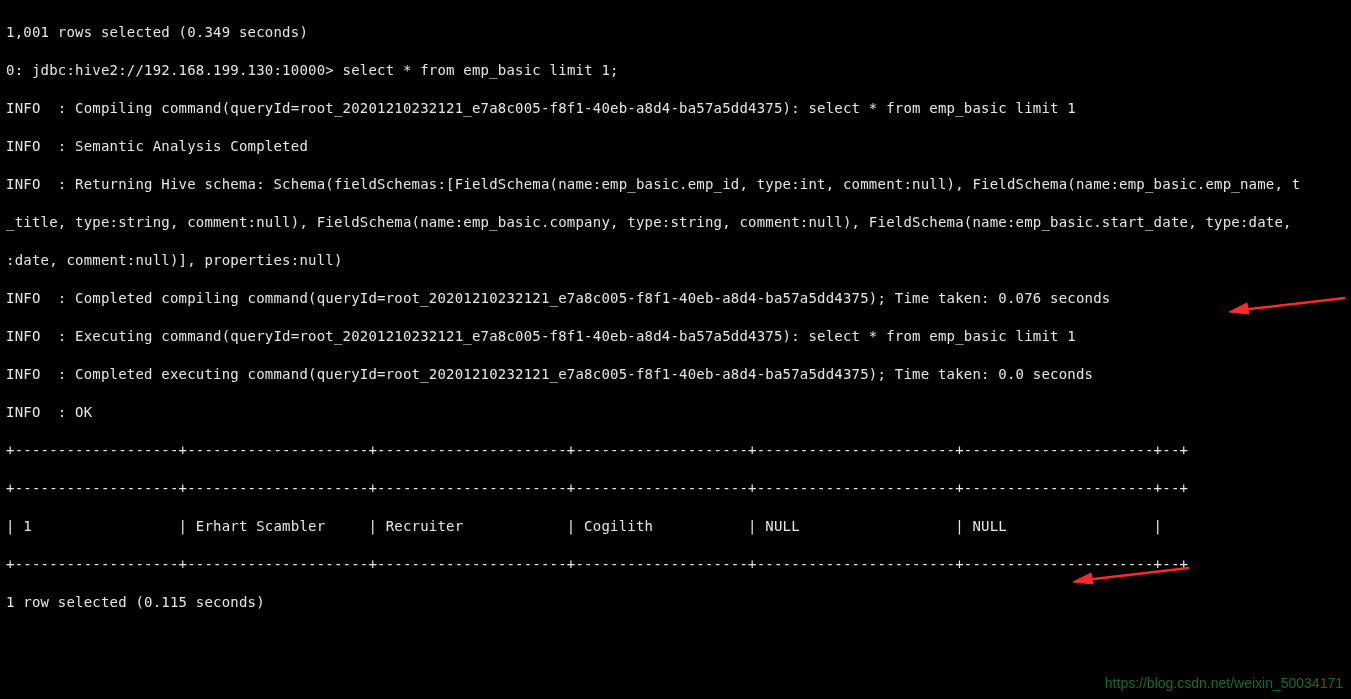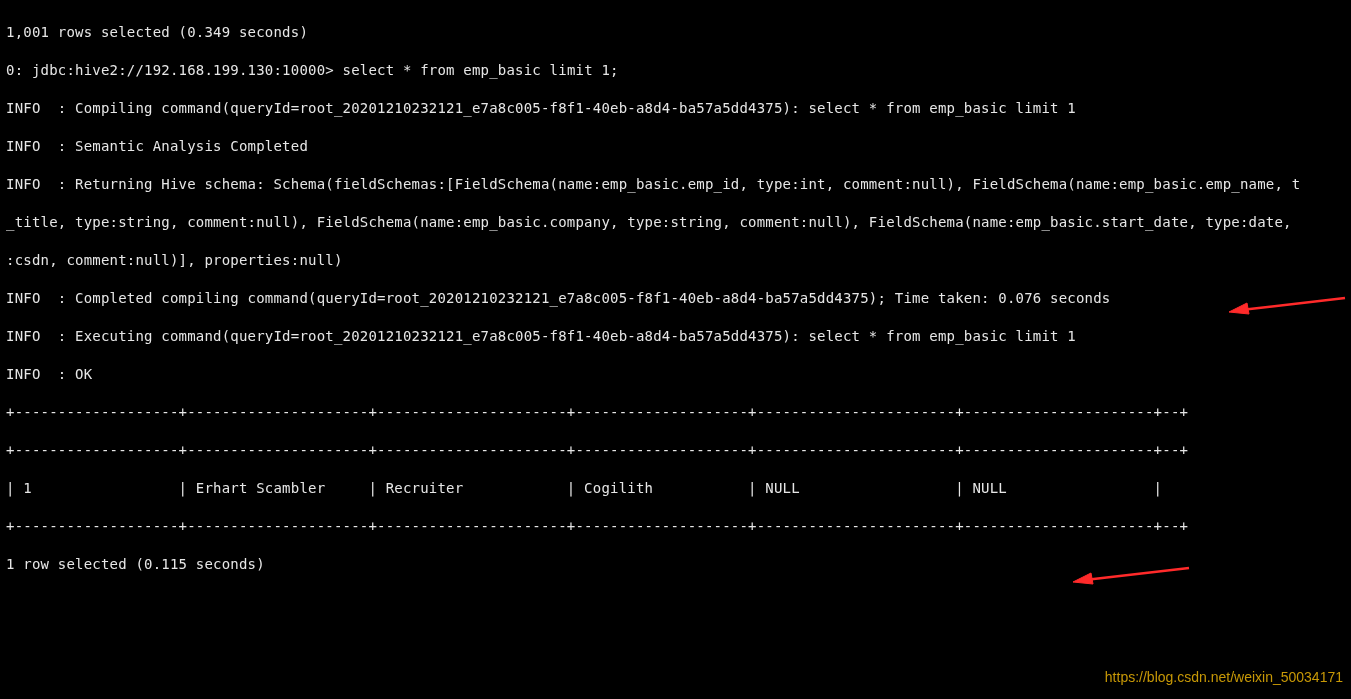--- a/index.html
+++ b/index.html
@@ -16,22 +16,22 @@
     position: relative;
   }
   .terminal {
     padding: 4px 6px 6px 6px;
     white-space: pre;
     letter-spacing: 0.2px;
   }
   .watermark {
     position: absolute;
     right: 8px;
-    bottom: 12px;
-    color: #eab308;
+    bottom: 6px;
+    color: #15803d;
     font-family: Arial, sans-serif;
     font-size: 14px;
     opacity: 0.85;
   }
   .arrow {
     position: absolute;
     width: 120px;
     height: 24px;
     pointer-events: none;
   }
@@ -43,23 +43,24 @@
 </head>
 <body>
 
 <div class="terminal">
 <div>1,001 rows selected (0.349 seconds)</div>
 <div><span>0: jdbc:hive2://192.168.199.130:10000&gt; </span><span>select * from emp_basic limit 1;</span></div>
 <div>INFO  : Compiling command(queryId=root_20201210232121_e7a8c005-f8f1-40eb-a8d4-ba57a5dd4375): select * from emp_basic limit 1</div>
 <div>INFO  : Semantic Analysis Completed</div>
 <div>INFO  : Returning Hive schema: Schema(fieldSchemas:[FieldSchema(name:emp_basic.emp_id, type:int, comment:null), FieldSchema(name:emp_basic.emp_name, t</div>
 <div>_title, type:string, comment:null), FieldSchema(name:emp_basic.company, type:string, comment:null), FieldSchema(name:emp_basic.start_date, type:date,</div>
-<div>:csdn, comment:null)], properties:null)</div>
+<div>:date, comment:null)], properties:null)</div>
 <div>INFO  : Completed compiling command(queryId=root_20201210232121_e7a8c005-f8f1-40eb-a8d4-ba57a5dd4375); Time taken: 0.076 seconds</div>
 <div>INFO  : Executing command(queryId=root_20201210232121_e7a8c005-f8f1-40eb-a8d4-ba57a5dd4375): select * from emp_basic limit 1</div>
+<div>INFO  : Completed executing command(queryId=root_20201210232121_e7a8c005-f8f1-40eb-a8d4-ba57a5dd4375); Time taken: 0.0 seconds</div>
 <div>INFO  : OK</div>
 <div>+-------------------+---------------------+----------------------+--------------------+-----------------------+----------------------+--+</div>
 <div>+-------------------+---------------------+----------------------+--------------------+-----------------------+----------------------+--+</div>
 <div>| 1                 | Erhart Scambler     | Recruiter            | Cogilith           | NULL                  | NULL                 |</div>
 <div>+-------------------+---------------------+----------------------+--------------------+-----------------------+----------------------+--+</div>
 <div>1 row selected (0.115 seconds)</div>
 
 
 
 

